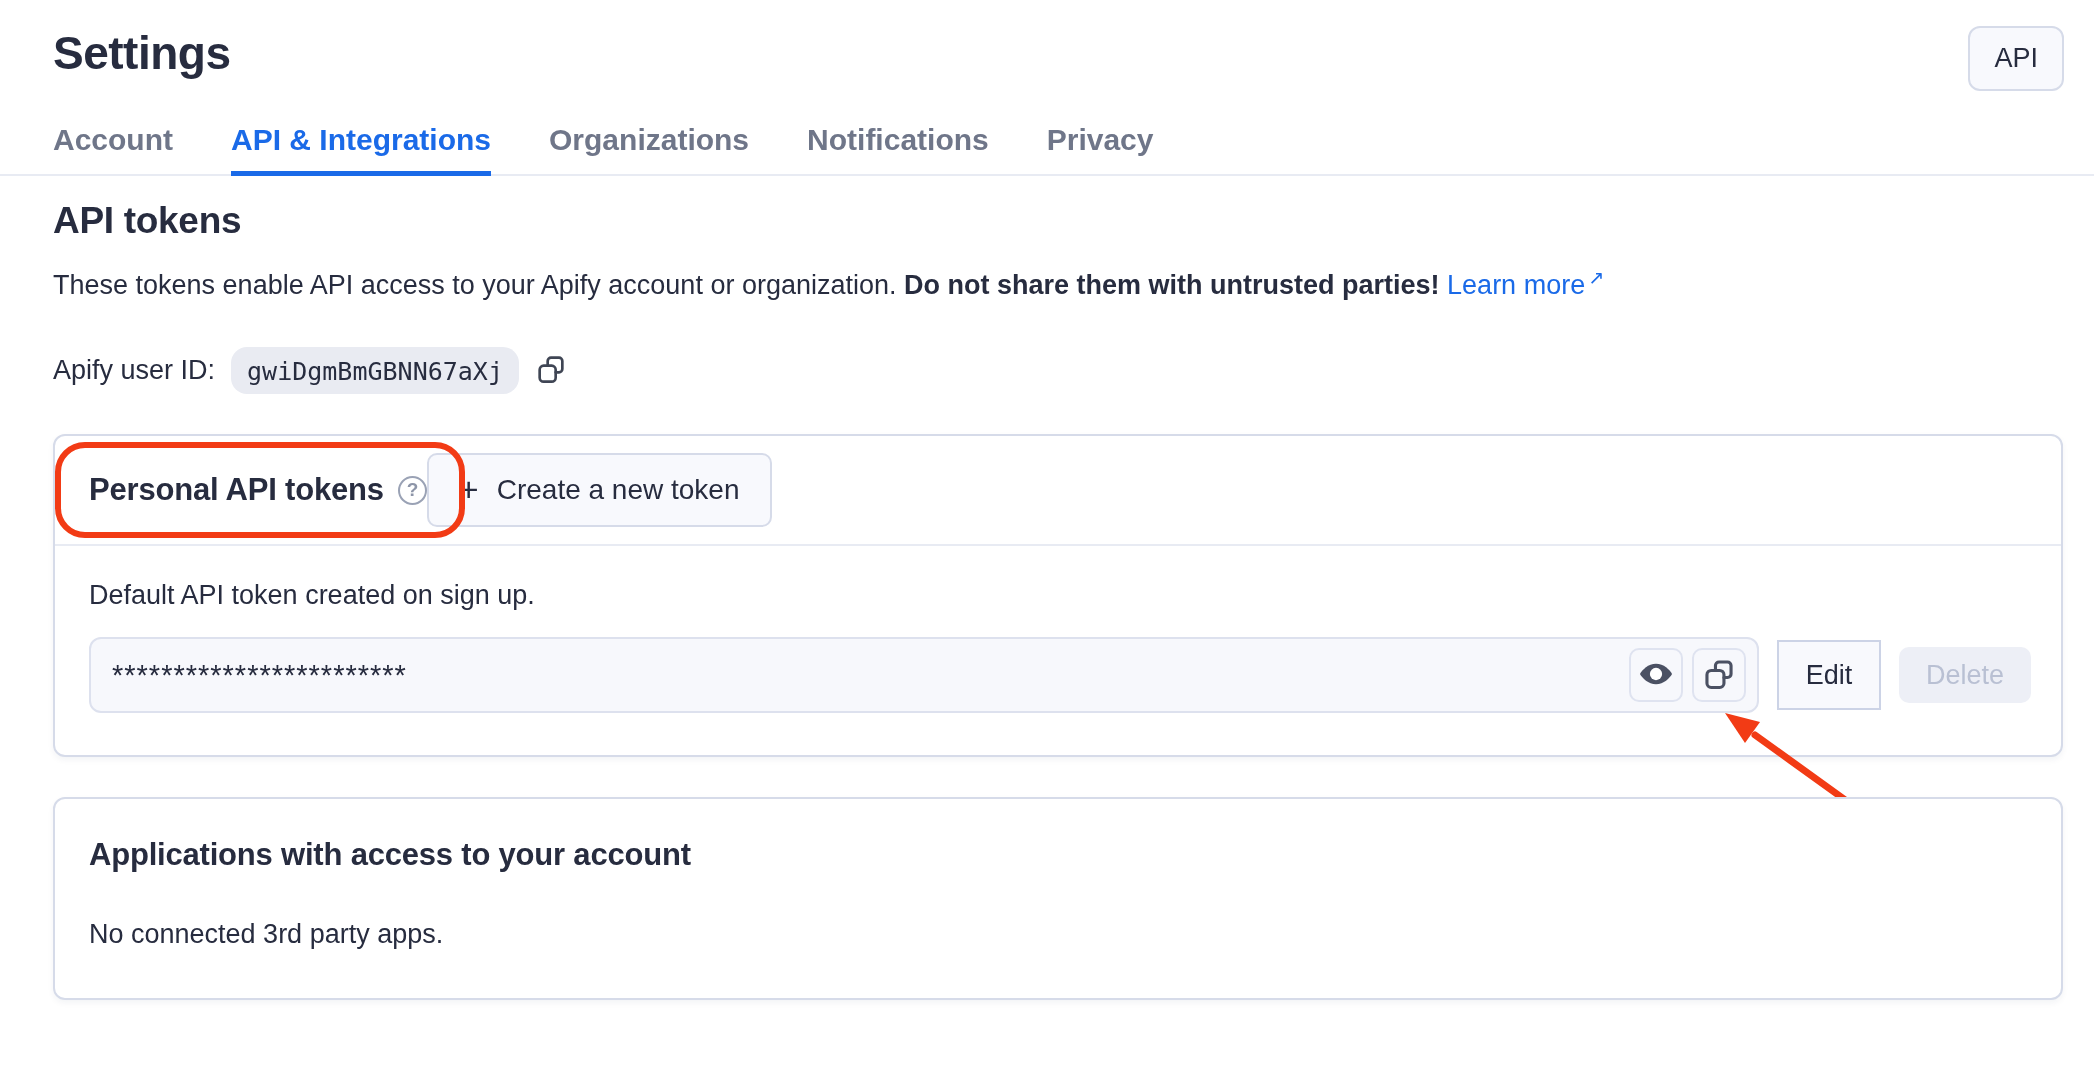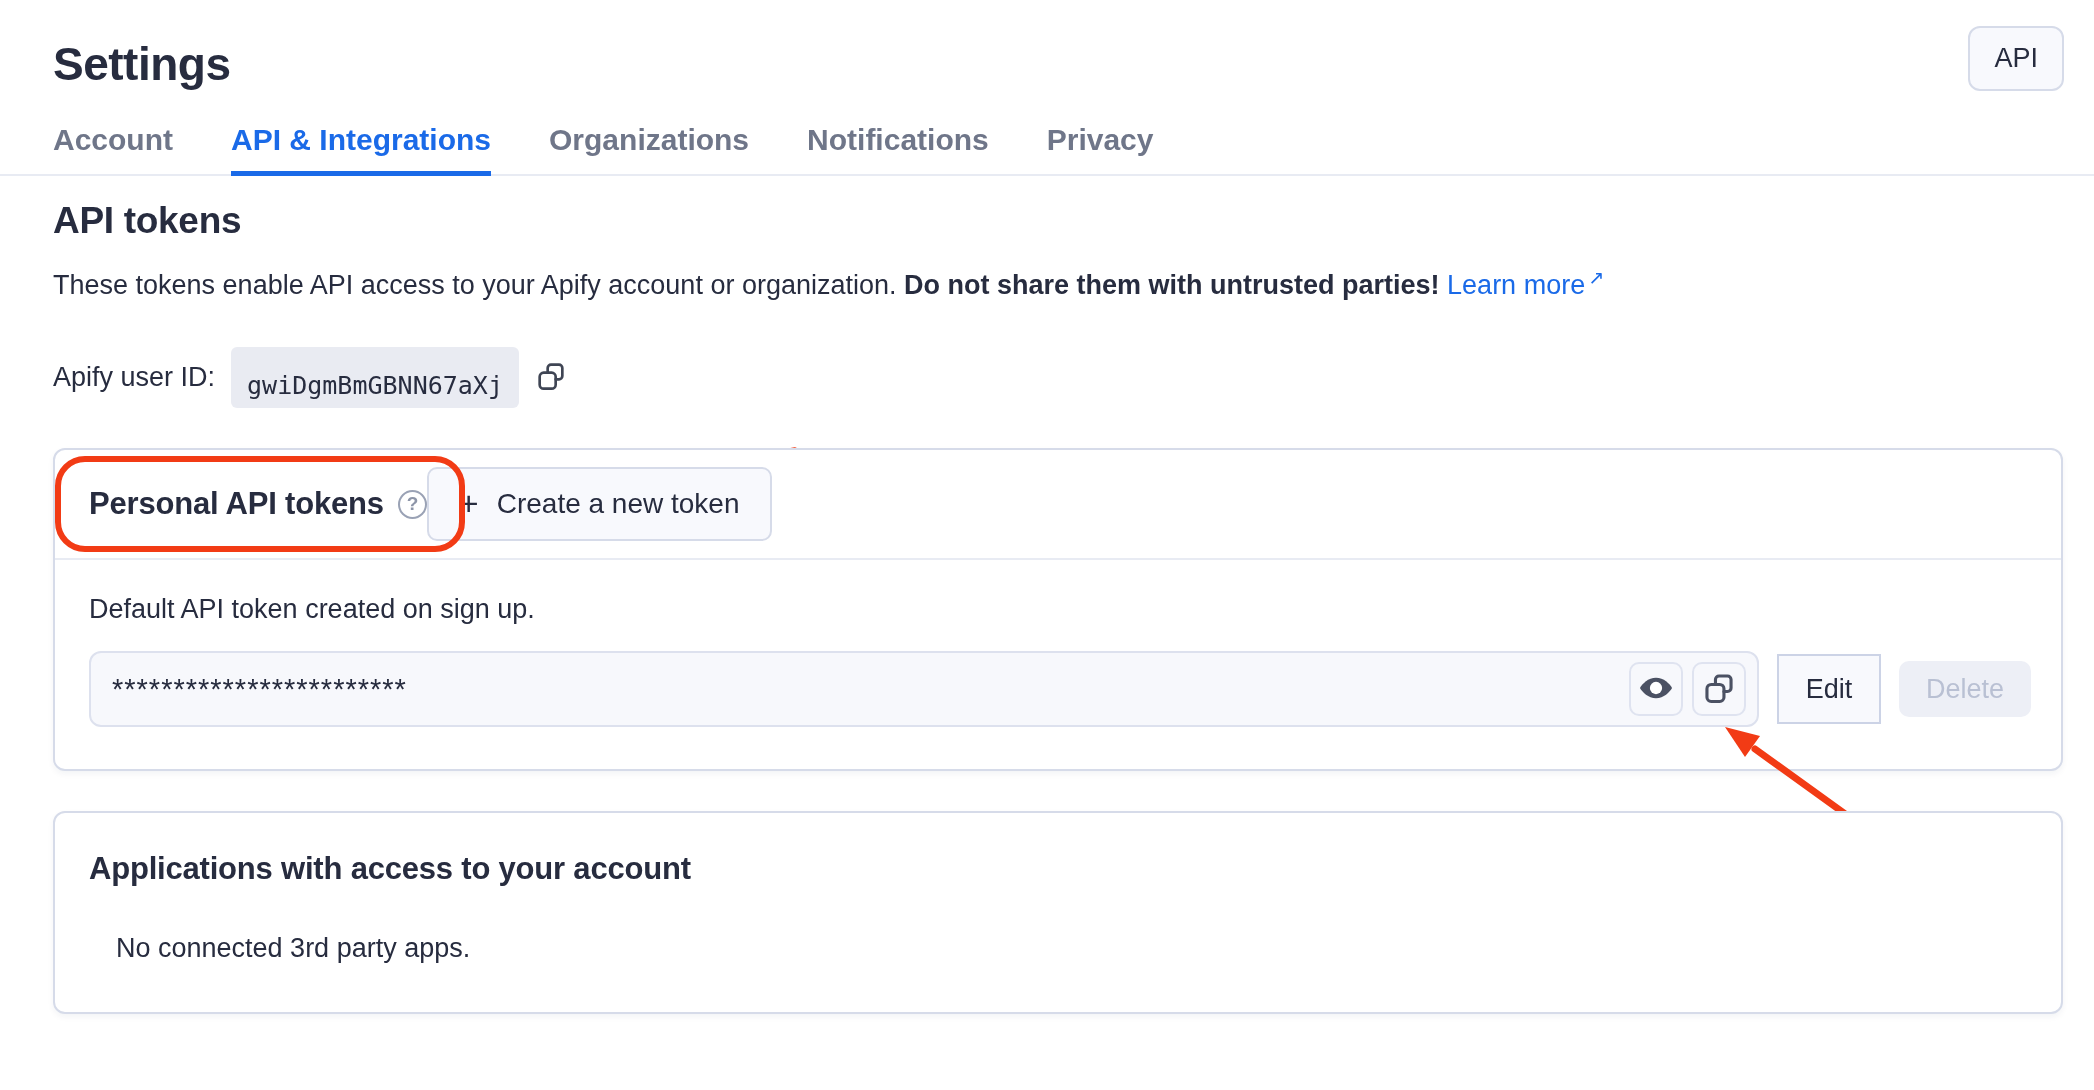--- a/index.html
+++ b/index.html
@@ -16,21 +16,21 @@
   html,body{background:#fff;}
   .page{
     position:relative;
     width:2094px;height:1090px;
     overflow:hidden;
     background:#fff;
     font-family:"Liberation Sans","DejaVu Sans",sans-serif;
     color:var(--text);
   }
   
-  .page-header{display:flex;justify-content:space-between;align-items:flex-end;padding:26px 30px 0 53px;}
+  .page-header{display:flex;justify-content:space-between;align-items:flex-start;padding:26px 30px 0 53px;}
   .page-title{font-size:46px;font-weight:700;letter-spacing:-0.5px;}
   .api-badge-btn{
     font-family:inherit;font-size:27px;font-weight:500;color:var(--text);
     background:var(--btn-bg);border:2px solid var(--border);border-radius:12px;
     padding:15px 24px;cursor:pointer;
   }
   
   .tabs{display:flex;gap:58px;margin-top:32px;padding-left:53px;border-bottom:2px solid var(--border-soft);}
   .tab{
     font-size:30px;font-weight:600;color:var(--muted);
@@ -42,21 +42,21 @@
   .section-heading{font-size:37px;font-weight:700;margin:24px 0 0 53px;letter-spacing:-0.3px;}
   .section-desc{font-size:27px;margin:24px 0 0 53px;line-height:1.3;}
   .section-desc .warn{font-weight:700;}
   .learn-more-link{color:var(--blue);text-decoration:none;cursor:pointer;}
   .sup-arrow{font-size:19px;vertical-align:super;margin-left:3px;}
   
   .user-id-row{display:flex;align-items:center;gap:16px;margin:44px 0 0 53px;font-size:27px;}
   .user-id-chip{
     font-family:"DejaVu Sans Mono","Liberation Mono",monospace;
     font-size:25px;color:var(--text);
-    background:#e9ebf2;border-radius:6px;padding:24px 16px 8px;
+    background:#e9ebf2;border-radius:16px;padding:10px 16px 8px;
   }
   .ghost-icon-btn{background:none;border:none;cursor:pointer;display:flex;align-items:center;padding:0;}
   
   .card{
     position:relative;
     margin:40px 31px 0 53px;
     border:2px solid var(--border);
     border-radius:12px;
     background:#fff;
     box-shadow:0 3px 6px rgba(27,39,81,0.05);
@@ -100,21 +100,21 @@
   .edit-btn{
     width:104px;height:70px;font-family:inherit;font-size:27px;color:var(--text);
     background:var(--btn-bg);border:2px solid #ccd3e6;border-radius:0;cursor:pointer;
   }
   .delete-btn{
     width:132px;height:56px;font-family:inherit;font-size:27px;color:#b9c0d3;
     background:#edeff6;border:none;border-radius:10px;cursor:not-allowed;
   }
   .apps-body{padding:38px 30px 48px 34px;}
   .apps-title{font-size:31px;font-weight:700;letter-spacing:-0.2px;}
-  .apps-empty{font-size:27px;margin-top:46px;margin-left:27px;}
+  .apps-empty{font-size:27px;margin-top:46px;}
   
   .annotation-oval{
     position:absolute;left:0;top:6px;width:410px;height:96px;
     border:6px solid var(--red);border-radius:30px;pointer-events:none;
   }
   .annotation-dash{
     position:absolute;left:784px;top:448px;width:14px;height:7px;
     background:var(--red);border-radius:3px;transform:rotate(-10deg);pointer-events:none;
   }
   .annotation-arrow{position:absolute;left:1650px;top:263px;pointer-events:none;}

